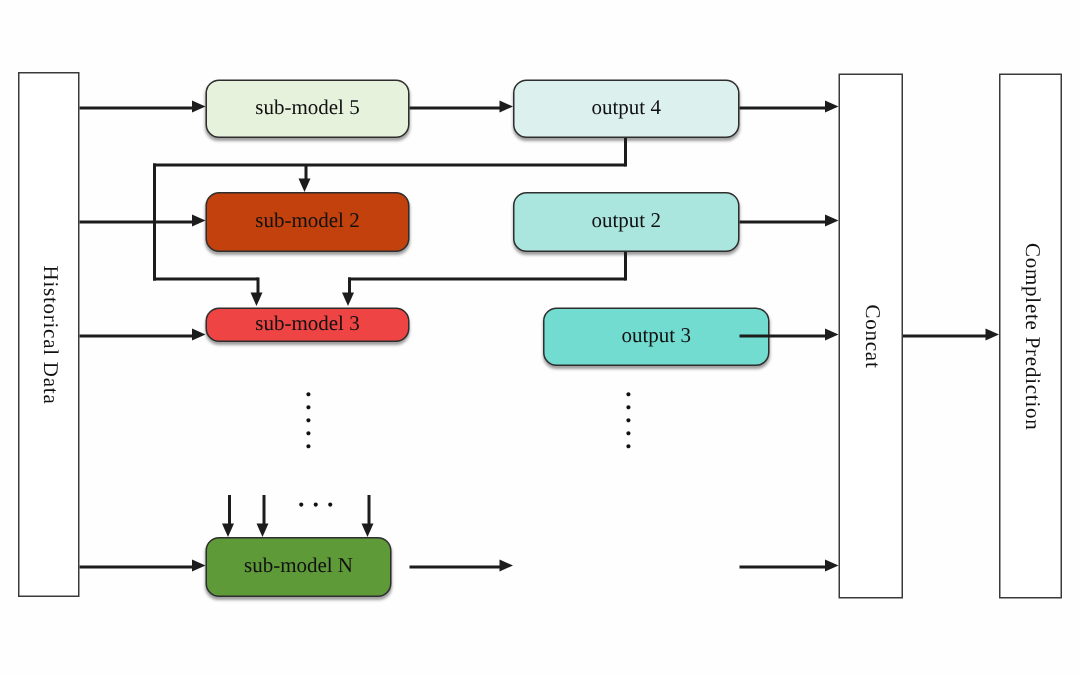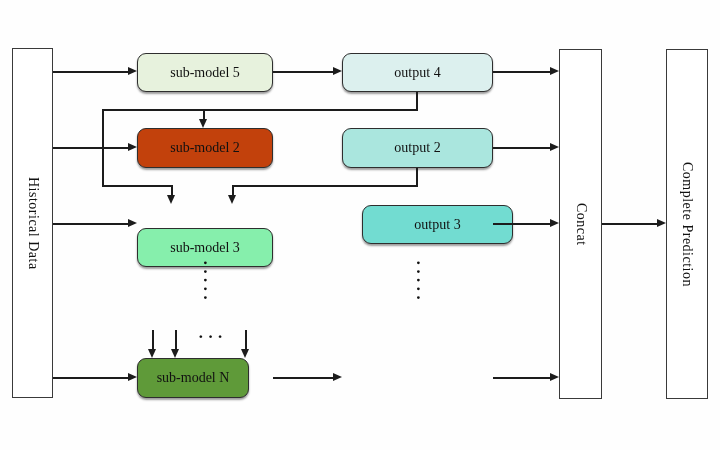--- a/index.html
+++ b/index.html
@@ -51,24 +51,24 @@
   <div class="vbox" style="left: 666px; top: 49px; width: 42px; height: 350px; background-color: rgb(255, 255, 255);">
     <span class="vtext">Complete Prediction</span>
   </div>
 
   <div class="rbox" style="left: 137px; top: 53px; width: 136px; height: 39px; background-color: rgb(231, 242, 221);">
     <span>sub-model 5</span>
   </div>
   <div class="rbox" style="left: 137px; top: 128px; width: 136px; height: 40px; background-color: #c2410c;">
     <span>sub-model 2</span>
   </div>
-  <div class="rbox" style="left: 137px; top: 205px; width: 136px; height: 39px; background-color: #86efac; margin-top: 23px;">
+  <div class="rbox" style="left: 137px; top: 205px; width: 136px; height: 23px; background-color: #ef4444;">
     <span>sub-model 3</span>
   </div>
-  <div class="rbox" style="left: 137px; top: 358px; width: 112px; height: 40px; background-color: rgb(95, 154, 57);">
+  <div class="rbox" style="left: 137px; top: 358px; width: 124px; height: 40px; background-color: rgb(95, 154, 57);">
     <span>sub-model N</span>
   </div>
 
   <div class="rbox" style="left: 342px; top: 53px; width: 151px; height: 39px; background-color: rgb(220, 240, 238);">
     <span>output 4</span>
   </div>
   <div class="rbox" style="left: 342px; top: 128px; width: 151px; height: 40px; background-color: rgb(170, 230, 222);">
     <span>output 2</span>
   </div>
   <div class="rbox" style="left: 342px; top: 205px; width: 151px; height: 39px; background-color: rgb(114, 220, 209); margin-left: 20px;">

